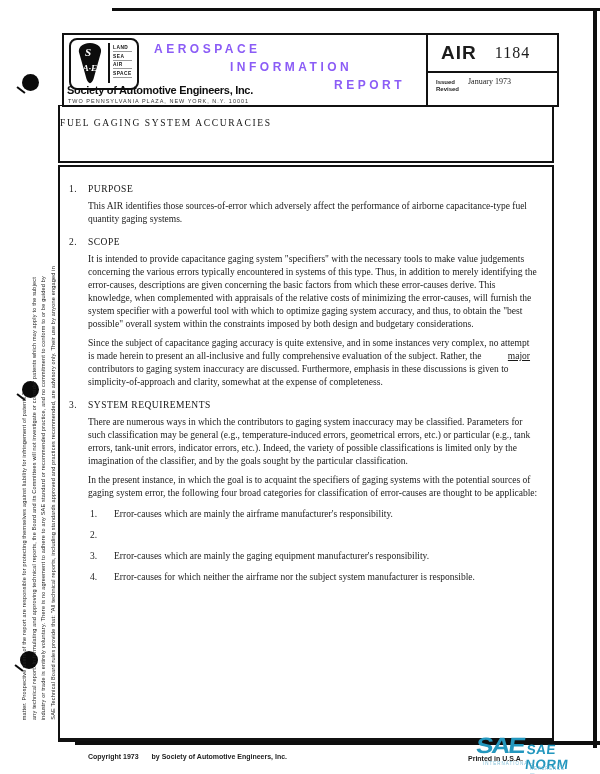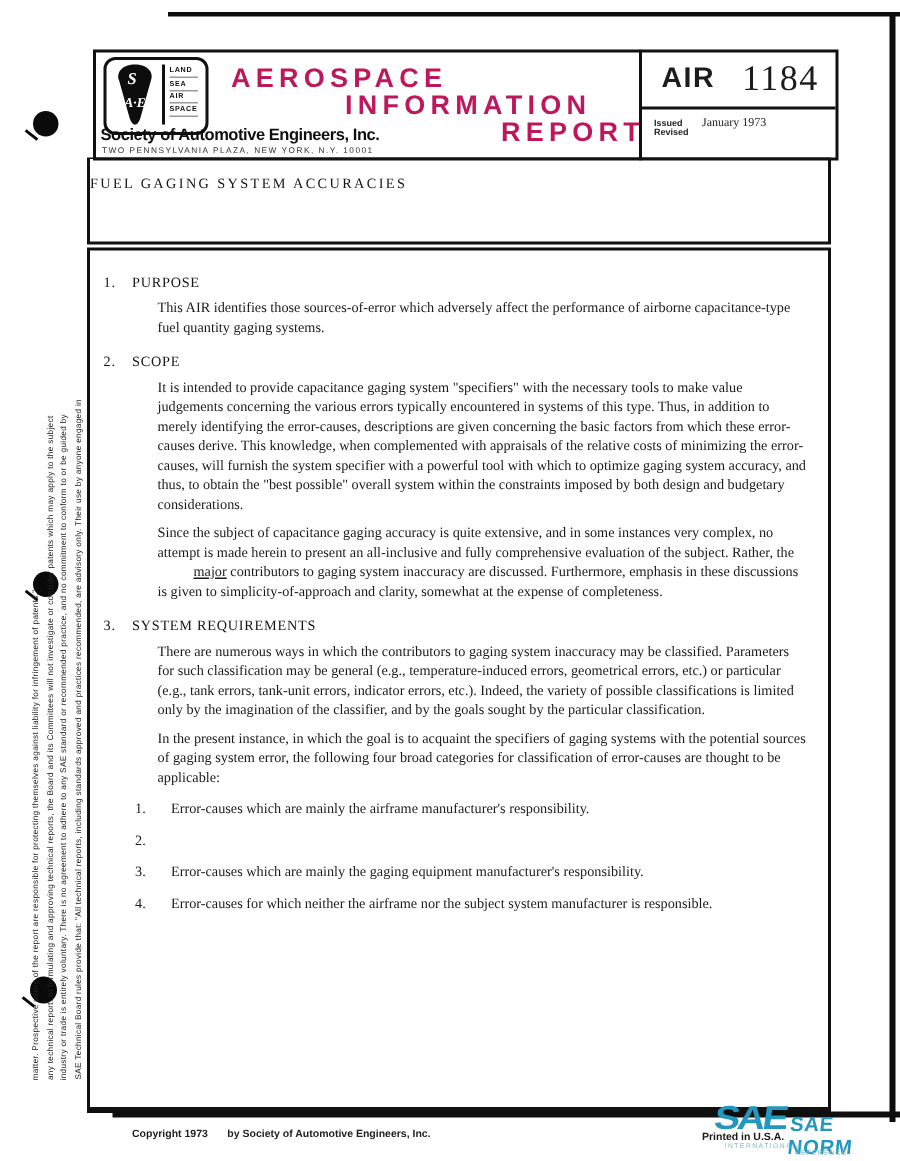--- a/index.html
+++ b/index.html
@@ -29,51 +29,51 @@
   
   .hdr-box { position:absolute; left:62px; top:33px; width:362px; height:70px; border:2px solid #111; }
   .logo-box { position:absolute; left:5px; top:3px; width:66px; height:48px;
               border:2px solid #111; border-radius:8px; background:#fff; }
   .logo-divider { position:absolute; left:37px; top:3px; width:1.5px; height:40px; background:#111; }
   .logo-words { position:absolute; left:42px; top:5px; display:flex; flex-direction:column; gap:1.5px;
                 font-family:"Liberation Sans", sans-serif; font-size:4.8px; font-weight:bold;
                 letter-spacing:.5px; color:#111; }
   .logo-words span { border-bottom:1px solid #999; padding-bottom:1px; }
   .doc-type { position:absolute; font-family:"Liberation Sans", sans-serif; font-weight:bold;
-              font-size:18px; letter-spacing:3.5px; color:#be185d; white-space:nowrap; }
+              font-size:12px; letter-spacing:3.5px; color:#8b5cf6; white-space:nowrap; }
   .dt1 { left:90px;  top:7px; }
   .dt2 { left:166px; top:25px; }
   .dt3 { left:270px; top:43px; }
   .org-name { position:absolute; left:3px; top:49px; font-family:"Liberation Sans", sans-serif;
               font-weight:bold; font-size:11px; letter-spacing:-.3px; color:#0f0f0f; white-space:nowrap; }
   .org-addr { position:absolute; left:4px; top:63px; font-family:"Liberation Sans", sans-serif;
               font-size:5.5px; letter-spacing:1px; color:#333; white-space:nowrap; }
 
   .air-box { position:absolute; left:426px; top:33px; width:129px; height:70px; border:2px solid #111; background:#fff; }
   .air-top { height:36px; border-bottom:2px solid #111; display:flex; align-items:center; padding-left:13px; }
   .air-prefix { font-family:"Liberation Sans", sans-serif; font-weight:bold; font-size:19px; letter-spacing:1px; }
-  .air-number { font-family:"Liberation Serif", serif; font-size:24px; margin-left:18px; letter-spacing:1px; }
+  .air-number { font-family:"Liberation Serif", serif; font-size:16px; margin-left:18px; letter-spacing:1px; }
   .air-bottom { padding:4px 0 0 8px; }
   .air-row { display:flex; align-items:baseline; }
   .air-label { font-family:"Liberation Sans", sans-serif; font-weight:bold; font-size:6px; width:32px; color:#222; }
   .air-value { font-size:8px; }
 
   
   .title-box { position:absolute; left:58px; top:105px; width:496px; height:58px;
                border:2px solid #111; border-top-width:1px; box-sizing:border-box; }
   .doc-title { margin-top:12px; font-size:9.5px; letter-spacing:1.6px; color:#151515; }
 
   
   .main-box { position:absolute; left:58px; top:165px; width:496px; height:577px;
               border:2px solid #111; border-bottom-width:4px; box-sizing:border-box;
               padding:15px 14px 0 9px; }
   .sec-head { display:flex; margin-top:11px; font-size:9.5px; letter-spacing:.5px; color:#151515; }
   .sec-head:first-child { margin-top:2px; }
   .sec-num { width:19px; flex:none; }
-  .para { margin:6px 0 0 36px; font-size:9.5px; line-height:13px; color:#1a1a1a; }
+  .para { margin:6px 0 0 19px; font-size:9.5px; line-height:13px; color:#1a1a1a; }
   .uline { text-decoration:underline;padding-left:24px; }
   .olist { margin-left:21px; }
   .oitem { display:flex; margin-top:8px; font-size:9.5px; line-height:13px; }
   .oitem .num { width:24px; flex:none; }
   .oitem .txt { width:372px; }
 
   
   .copyright { position:absolute; left:88px; top:753px; display:flex; gap:13px;
                font-family:"Liberation Sans", sans-serif; font-weight:600; font-size:7px; color:#222; z-index:3; }
   .printed { position:absolute; left:468px; top:755px; font-family:"Liberation Sans", sans-serif;

